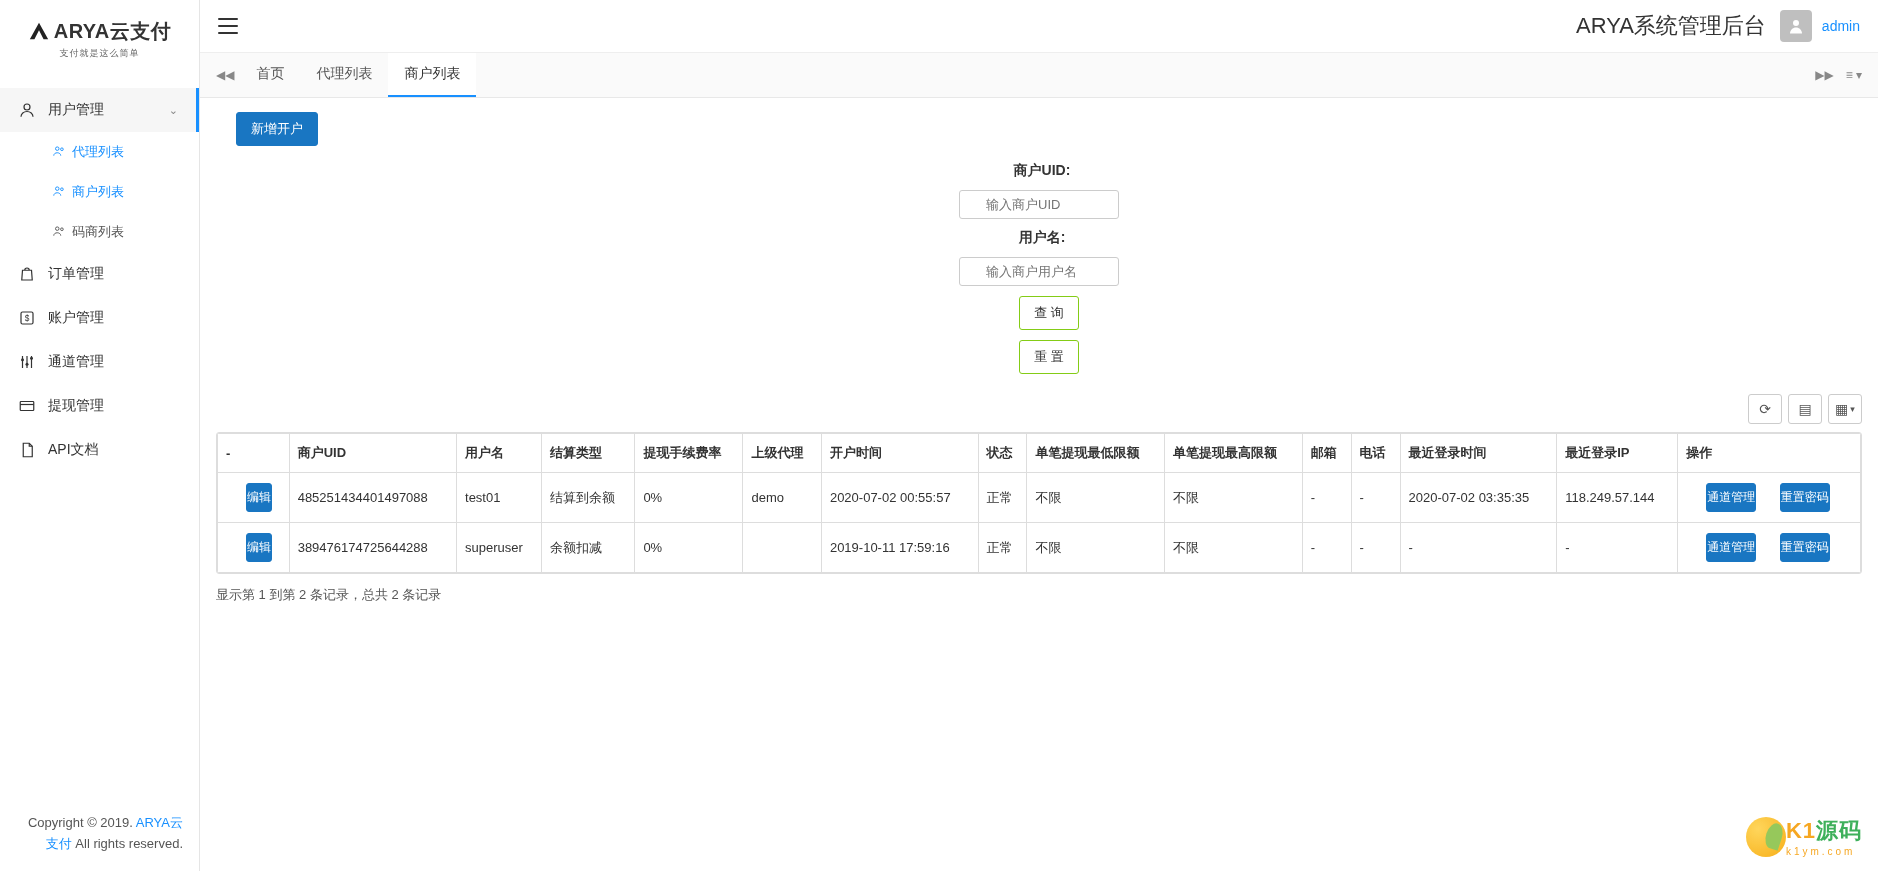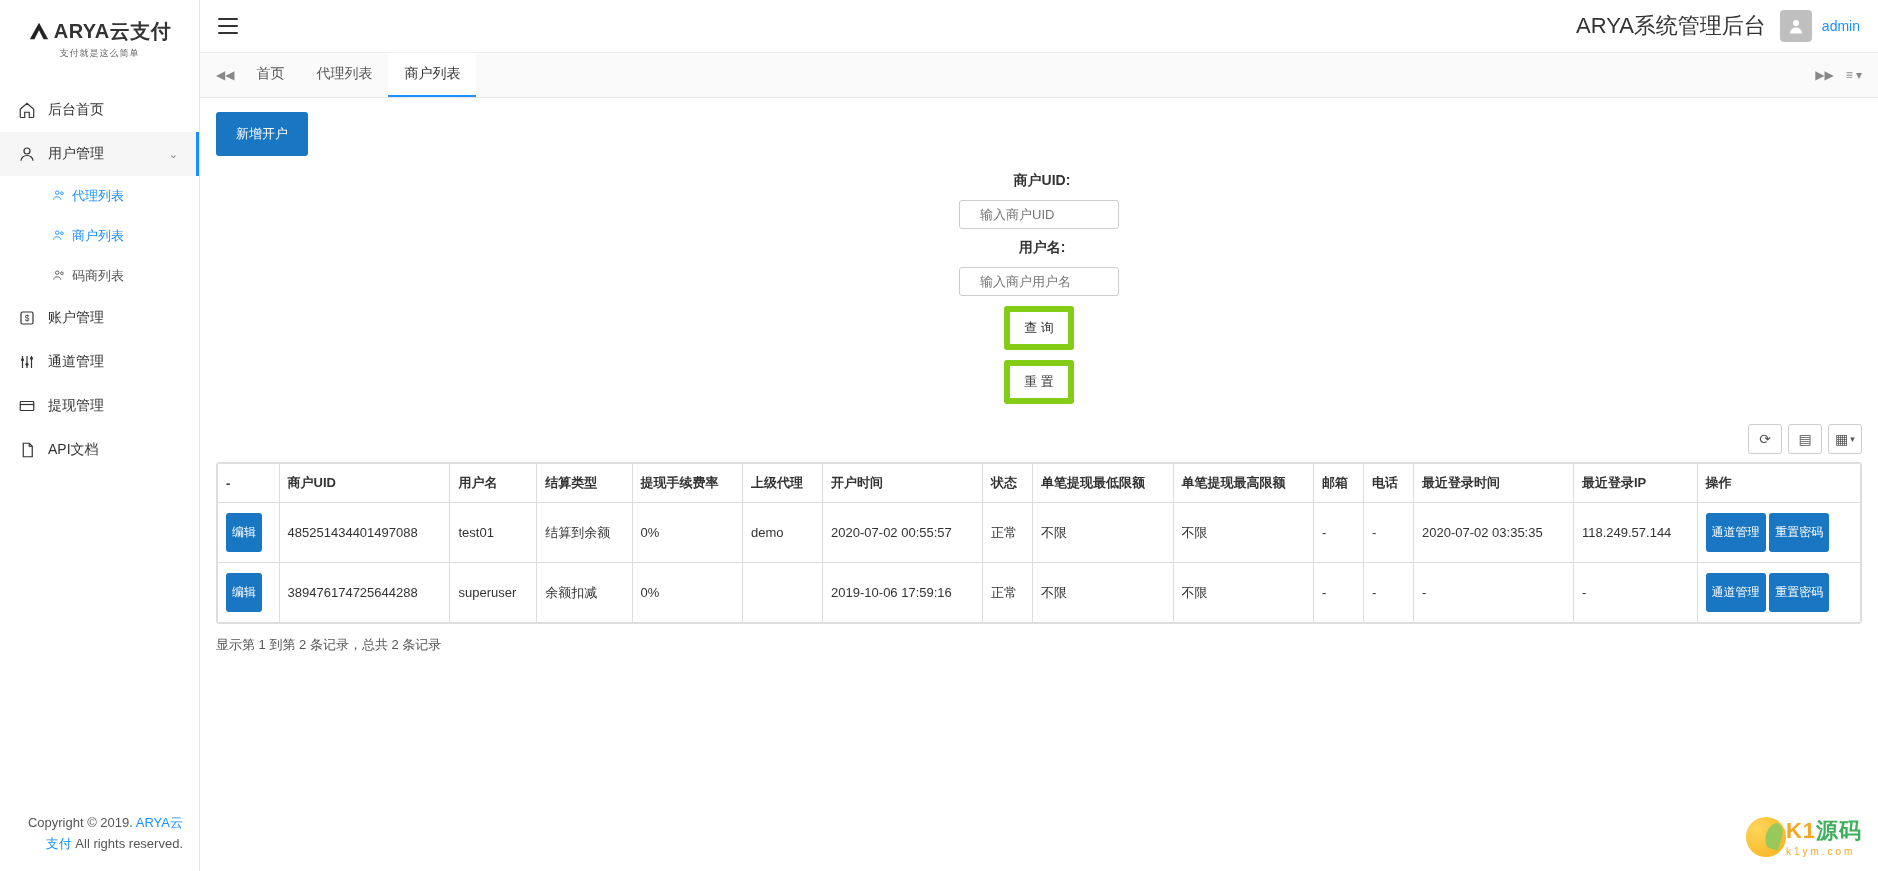--- a/index.html
+++ b/index.html
@@ -29,26 +29,26 @@
 .sys-title { font-size: 22px; font-weight: 400; color: #333; margin-right: 14px; }
 .avatar { width: 32px; height: 32px; border-radius: 4px; background: #bfbfbf; display: inline-flex; align-items: center; justify-content: center; margin-right: 10px; }
 .avatar svg { width: 18px; height: 18px; fill: #fff; }
 .user-link { color: #1890ff; text-decoration: none; font-size: 14px; }
 .tabstrip { display: flex; align-items: center; padding: 0 10px; border-bottom: 1px solid #e8e8e8; background: #fafafa; }
 .tab-nav-btn { padding: 8px 6px; color: #888; cursor: pointer; font-size: 12px; }
 .tab { padding: 12px 16px; cursor: pointer; color: #555; font-size: 14px; }
 .tab.active { color: #333; border-bottom: 2px solid #1890ff; background: #fff; }
 .tab-spacer { flex: 1; }
 .content { padding: 14px 16px; }
-.btn { display: inline-block; padding: 7px 14px; border-radius: 3px; cursor: pointer; font-size: 13px; border: 6px solid #84cc16; background: #fff; color: #333; }
+.btn { display: inline-block; padding: 7px 14px; border-radius: 3px; cursor: pointer; font-size: 13px; border: 1px solid #84cc16; background: #fff; color: #333; margin-left: 20px; }
 .btn-primary { background: #1976c2; border-color: #1976c2; color: #fff; }
 .btn-primary.sm { padding: 5px 0; font-size: 12px; }
 .filter-row { display: flex; align-items: center; gap: 10px; margin-top: 16px; flex-wrap: wrap; flex-direction: column; }
 .filter-label { font-weight: 700; margin-left: 6px; }
-.filter-input { padding: 6px 20px; border: 1px solid #ccc; border-radius: 3px; font-size: 13px; width: 160px; }
+.filter-input { padding: 6px 26px; border: 1px solid #ccc; border-radius: 3px; font-size: 13px; width: 160px; }
 .toolbar-right { display: flex; justify-content: flex-end; gap: 6px; margin-top: 20px; }
 .icon-btn { width: 34px; height: 30px; border: 1px solid #ccc; border-radius: 3px; background: #fff; display: inline-flex; align-items: center; justify-content: center; cursor: pointer; font-size: 14px; color: #555; gap:2px; }
 .table-wrap { margin-top: 8px; border: 1px solid #ddd; border-radius: 3px; overflow-x: auto; }
 table { width: 100%; border-collapse: collapse; font-size: 13px; }
 th, td { border: 1px solid #ddd; padding: 10px 8px; text-align: left; white-space: nowrap; }
 th { background: #fff; font-weight: 700; color: #333; }
 .summary { margin-top: 12px; color: #555; font-size: 13px; }
 .watermark { position: fixed; right: 16px; bottom: 14px; display: flex; align-items: center; gap: 0; opacity: 0.9; margin-top: 37px; }
 .wm-ball { width: 40px; height: 40px; border-radius: 50%; background: radial-gradient(circle at 30% 30%, #ffd24a, #f7a600); position: relative; }
 .wm-ball::after { content:""; position:absolute; right:4px; top:6px; width:16px; height:26px; background:#8bc34a; border-radius:50% 50% 0 50%; transform:rotate(18deg); }
@@ -65,28 +65,20 @@
     <div class="logo">
       <div class="logo-main">
         <svg width="22" height="22" viewBox="0 0 24 24">
             <path d="M12 2 L22 20 L17 20 L12 10 L7 20 L2 20 Z" fill="#222"></path>
           </svg>
         <span>ARYA云支付</span>
       </div>
       <div class="logo-sub">支付就是这么简单</div>
     </div>
     <nav class="nav" id="nav">
-        <div class="nav-item">
-          <span class="nav-icon">
-            <svg width="18" height="18" viewBox="0 0 24 24">
-              <path d="M3 11l9-8 9 8v10a1 1 0 01-1 1h-5v-7h-6v7H4a1 1 0 01-1-1z" fill="none" stroke="#333" stroke-width="1.6"></path>
-            </svg>
-          </span>
-          <span class="nav-label">后台首页</span>
-        </div>
         <div class="nav-item active">
           <span class="nav-icon">
             <svg width="18" height="18" viewBox="0 0 24 24">
               <circle cx="12" cy="8" r="4" fill="none" stroke="#333" stroke-width="1.6"></circle>
               <path d="M4 21c0-4 3.6-7 8-7s8 3 8 7" fill="none" stroke="#333" stroke-width="1.6"></path>
             </svg>
           </span>
           <span class="nav-label">用户管理</span>
           <span class="nav-chevron">⌄</span>
         </div>
@@ -108,20 +100,28 @@
             <span>商户列表</span>
           </div>
           <div class="nav-sub-item muted">
             <span class="sub-icon"><svg width="14" height="14" viewBox="0 0 24 24" style="color:inherit">
                 <circle cx="9" cy="8" r="3" fill="none" stroke="currentColor" stroke-width="1.6"></circle>
                 <path d="M3 20c0-3 2.7-5 6-5s6 2 6 5" fill="none" stroke="currentColor" stroke-width="1.6"></path>
                 <circle cx="17" cy="9" r="2.3" fill="none" stroke="currentColor" stroke-width="1.6"></circle>
               </svg></span>
             <span>码商列表</span>
           </div>
+        </div>
+        <div class="nav-item">
+          <span class="nav-icon">
+            <svg width="18" height="18" viewBox="0 0 24 24">
+              <path d="M6 7h12l1 13H5z M9 7a3 3 0 016 0" fill="none" stroke="#333" stroke-width="1.6"></path>
+            </svg>
+          </span>
+          <span class="nav-label">订单管理</span>
         </div>
         <div class="nav-item">
           <span class="nav-icon">
             <svg width="18" height="18" viewBox="0 0 24 24">
               <rect x="4" y="4" width="16" height="16" rx="2" fill="none" stroke="#333" stroke-width="1.6"></rect>
               <text x="12" y="16" text-anchor="middle" font-size="11" fill="#333">$</text>
             </svg>
           </span>
           <span class="nav-label">账户管理</span>
         </div>
@@ -247,21 +247,21 @@
                 <td>118.249.57.144</td>
                 <td><button class="btn btn-primary sm">通道管理</button> <button class="btn btn-primary sm">重置密码</button></td>
               </tr>
               <tr>
                 <td><button class="btn btn-primary sm">编辑</button></td>
                 <td>389476174725644288</td>
                 <td>superuser</td>
                 <td>余额扣减</td>
                 <td>0%</td>
                 <td></td>
-                <td>2019-10-06 17:59:16</td>
+                <td>2019-10-11 17:59:16</td>
                 <td>正常</td>
                 <td>不限</td>
                 <td>不限</td>
                 <td>-</td>
                 <td>-</td>
                 <td>-</td>
                 <td>-</td>
                 <td><button class="btn btn-primary sm">通道管理</button> <button class="btn btn-primary sm">重置密码</button></td>
               </tr>
             </tbody>

